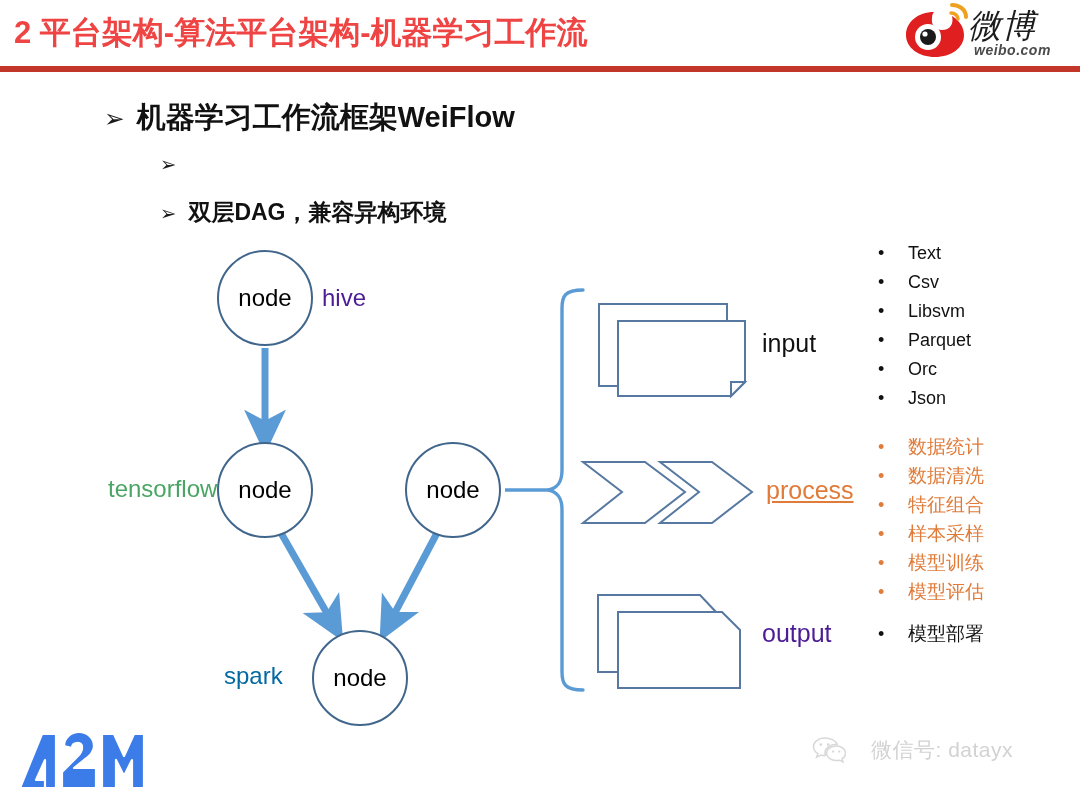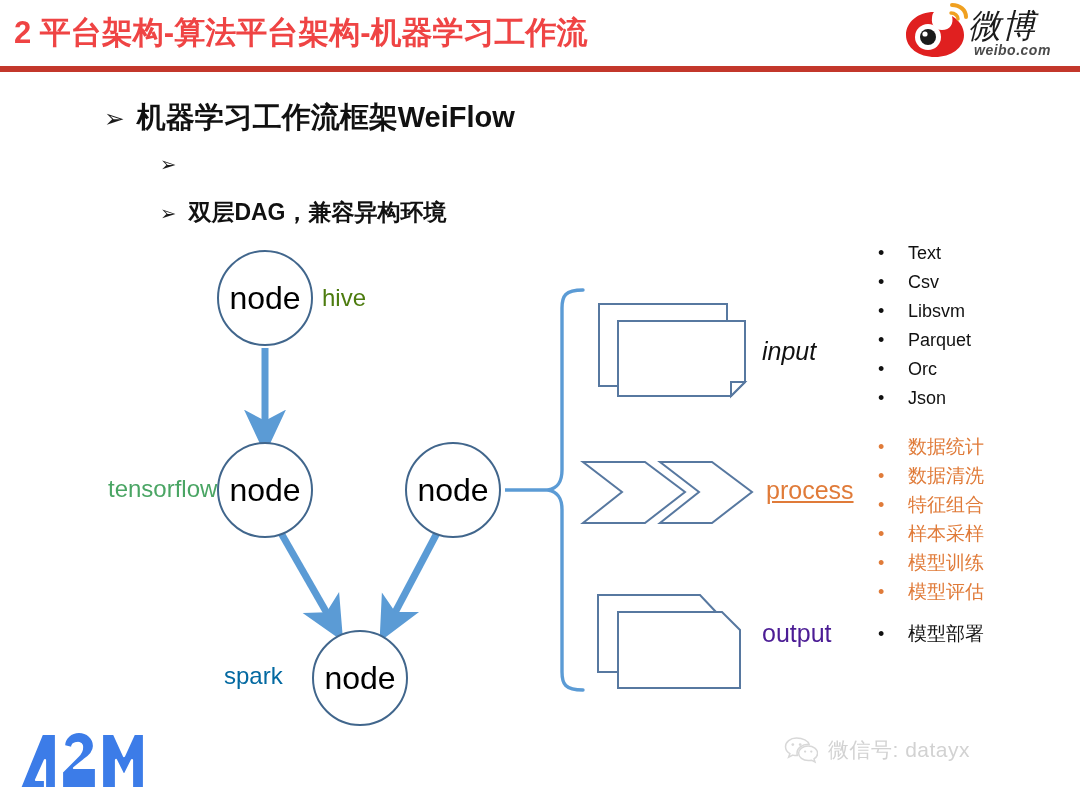--- a/index.html
+++ b/index.html
@@ -117,46 +117,46 @@
   .dag-node {
     position: absolute;
     width: 96px;
     height: 96px;
     border-radius: 50%;
     border: 2.6px solid #41668c;
     background: #ffffff;
     display: flex;
     align-items: center;
     justify-content: center;
-    font-size: 32px;
+    font-size: 24px;
     color: #000000;
     box-sizing: border-box;
   }
   #node-top    { left: 217px; top: 250px; }
   #node-mid-l  { left: 217px; top: 442px; }
   #node-mid-r  { left: 405px; top: 442px; }
   #node-bottom { left: 312px; top: 630px; }
 
   
   .engine-label {
     position: absolute;
     font-size: 24px;
     white-space: nowrap;
   }
-  #label-hive       { left: 322px; top: 284px; color: #4d7c0f; }
+  #label-hive       { left: 322px; top: 284px; color: #4c1d95; }
   #label-tensorflow { left: 84px;  top: 475px; color: #4aa564; margin-left: 24px; }
   #label-spark      { left: 224px; top: 662px; color: #0369a1; }
 
   
   .stage-label {
     position: absolute;
     font-size: 25px;
     white-space: nowrap;
   }
-  #label-input   { left: 762px; top: 337px; color: #111111; font-style: italic; }
+  #label-input   { left: 762px; top: 329px; color: #111111; }
   #label-process { left: 766px; top: 476px; color: #e07b39; text-decoration: underline; }
   #label-output  { left: 762px; top: 619px; color: #4c1d95; }
 
   
   .detail-list {
     position: absolute;
     list-style: none;
     margin: 0;
     padding: 0;
     white-space: nowrap;
@@ -185,25 +185,26 @@
     position: absolute;
     left: 18px;
     top: 726px;
     width: 128px;
     height: 66px;
   }
 
   
   #wechat-footer {
     position: absolute;
-    left: 784px;
+    left: 812px;
     top: 736px;
     display: flex;
     align-items: flex-start;
     white-space: nowrap;
+    gap: 15px;
   }
   #wechat-footer .wc-text {
     font-size: 21px;
     color: #d2d2d2;
     margin-left: 10px;
     letter-spacing: 0.5px;
   }
 </style>
 </head>
 <body>

